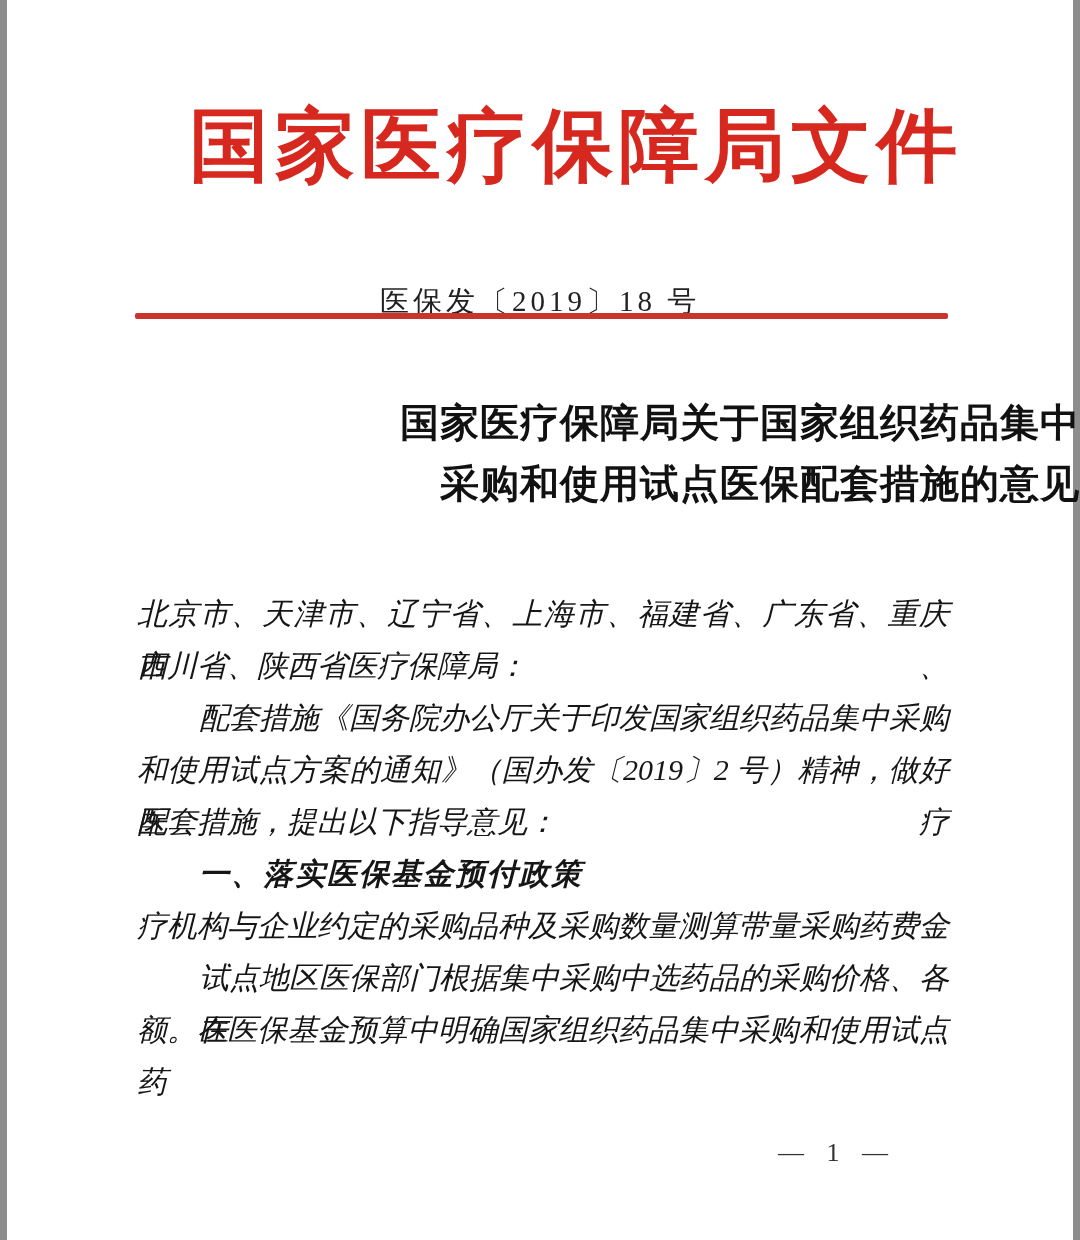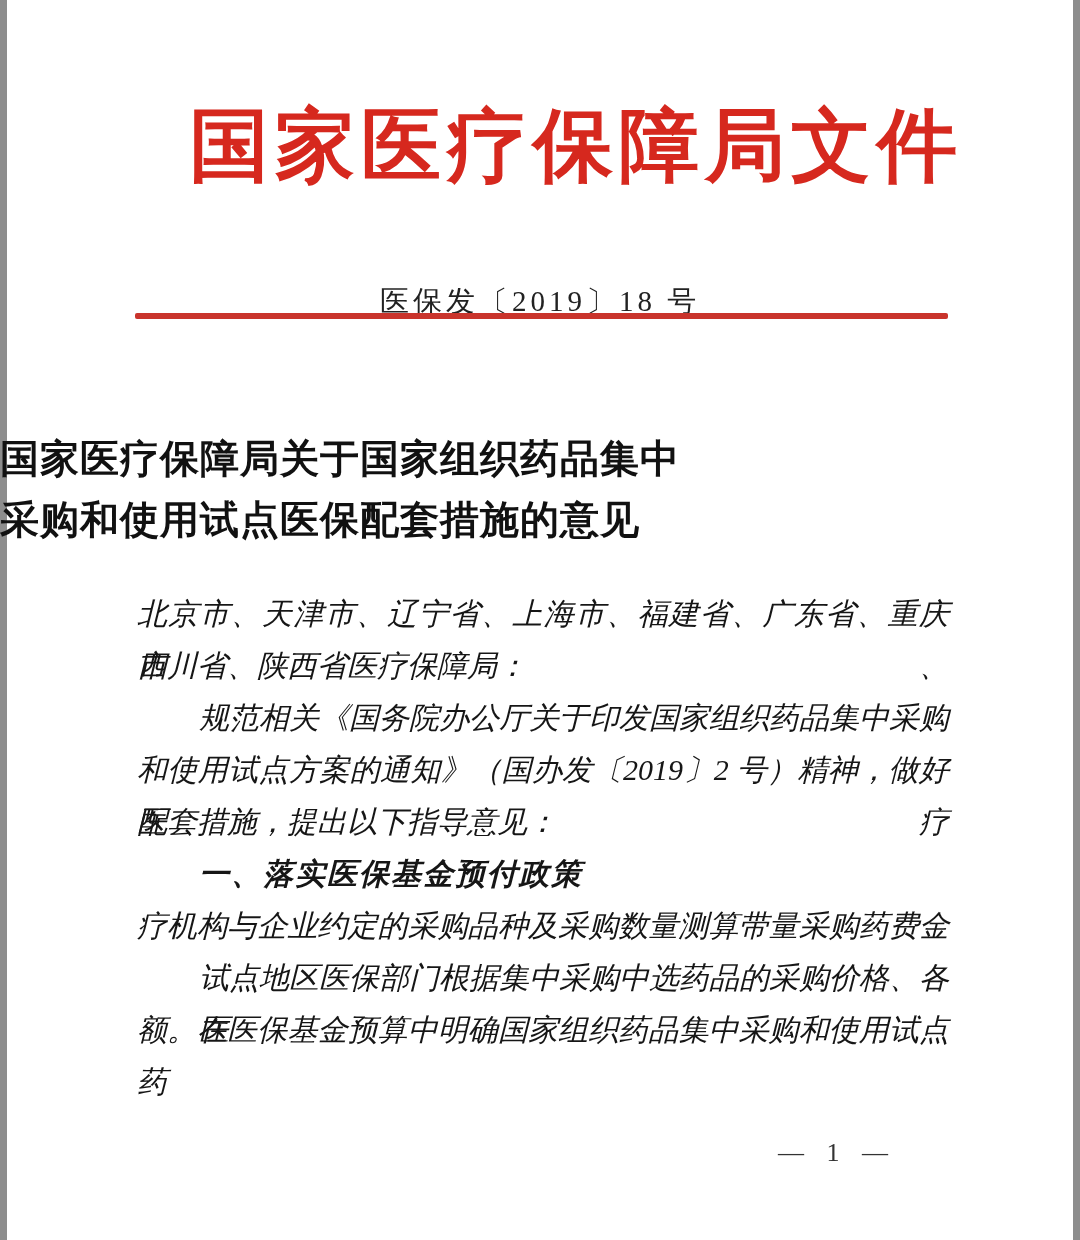--- a/index.html
+++ b/index.html
@@ -59,24 +59,24 @@
     top: 313px;
     left: 135px;
     width: 813px;
     height: 6px;
     background: #c9342c;
     border-radius: 2px;
   }
 
   .doc-title {
     position: absolute;
-    top: 428px;
+    top: 392px;
     left: 0;
     width: 100%;
-    text-align: left;
+    text-align: right;
     font-size: 39px;
     font-weight: bold;
     line-height: 61px;
     letter-spacing: 1px;
     color: #111;
   }
 
   .body-text {
     position: absolute;
     top: 588px;
@@ -132,21 +132,21 @@
   <div class="red-rule"></div>
 
   <div class="doc-title">
     <div>国家医疗保障局关于国家组织药品集中</div>
     <div>采购和使用试点医保配套措施的意见</div>
   </div>
 
   <div class="body-text">
     <div class="line fill">北京市、天津市、辽宁省、上海市、福建省、广东省、重庆市、</div>
     <div class="line">四川省、陕西省医疗保障局：</div>
-    <div class="line fill indent">规范相关《国务院办公厅关于印发国家组织药品集中采购</div>
+    <div class="line fill indent">配套措施《国务院办公厅关于印发国家组织药品集中采购</div>
     <div class="line fill">和使用试点方案的通知》（国办发〔2019〕2 号）精神，做好医疗</div>
     <div class="line">配套措施，提出以下指导意见：</div>
     <div class="line heading indent">一、落实医保基金预付政策</div>
     <div class="line fill">疗机构与企业约定的采购品种及采购数量测算带量采购药费金</div>
     <div class="line fill indent">试点地区医保部门根据集中采购中选药品的采购价格、各医</div>
     <div class="line fill">额。在医保基金预算中明确国家组织药品集中采购和使用试点药</div>
   </div>
 
   <div class="page-number">— 1 —</div>
 </div>

